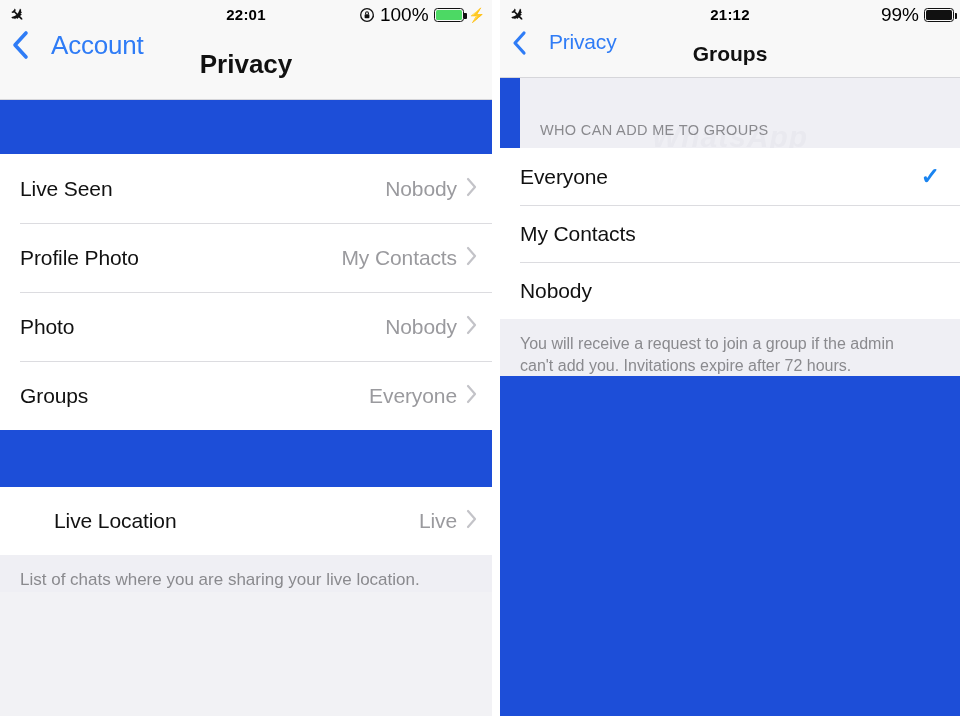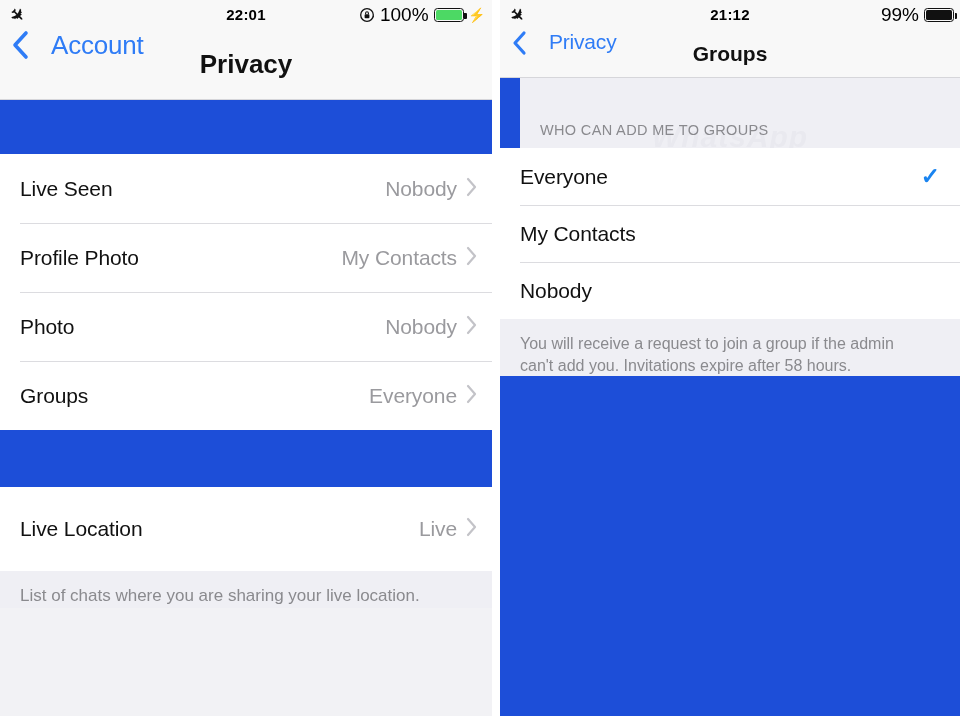--- a/index.html
+++ b/index.html
@@ -76,21 +76,21 @@
     content:""; position:absolute; left:20px; right:0; top:0;
     height:1px; background:#dcdce0;
   }
   .row-title { font-size:21px; color:#111; letter-spacing:-0.1px; }
   .row-right { margin-left:auto; display:flex; align-items:center; gap:8px; }
   .row-value { font-size:21px; color:#9a9a9e; letter-spacing:-0.1px; }
   .chev-right { display:block; }
 
   
   .panel-left .row { height:69px; }
-  .panel-left .list-bottom .row { height:84px; }
+  .panel-left .list-bottom .row { height:68px;margin-left:34px; }
 
   .footnote {
     padding:14px 22px 0 20px; font-size:17px; line-height:1.35;
     color:#8a8a8e; background:#efeff4;
   }
 
   
   .section-header {
     font-size:14.5px; color:#8a8a8e; letter-spacing:0.35px;
     padding:0 0 10px 20px; background:#efeff4;
@@ -267,17 +267,17 @@
         </span>
       </div>
       <div class="row">
         <span class="row-title">My Contacts</span>
       </div>
       <div class="row">
         <span class="row-title">Nobody</span>
       </div>
     </div>
 
-    <div class="footnote">You will receive a request to join a group if the admin can't add you. Invitations expire after 58 hours.</div>
+    <div class="footnote">You will receive a request to join a group if the admin can't add you. Invitations expire after 72 hours.</div>
     <div class="gap-block" style="height:100%;"></div>
   </div>
 
 </div>
 
 </body></html>

